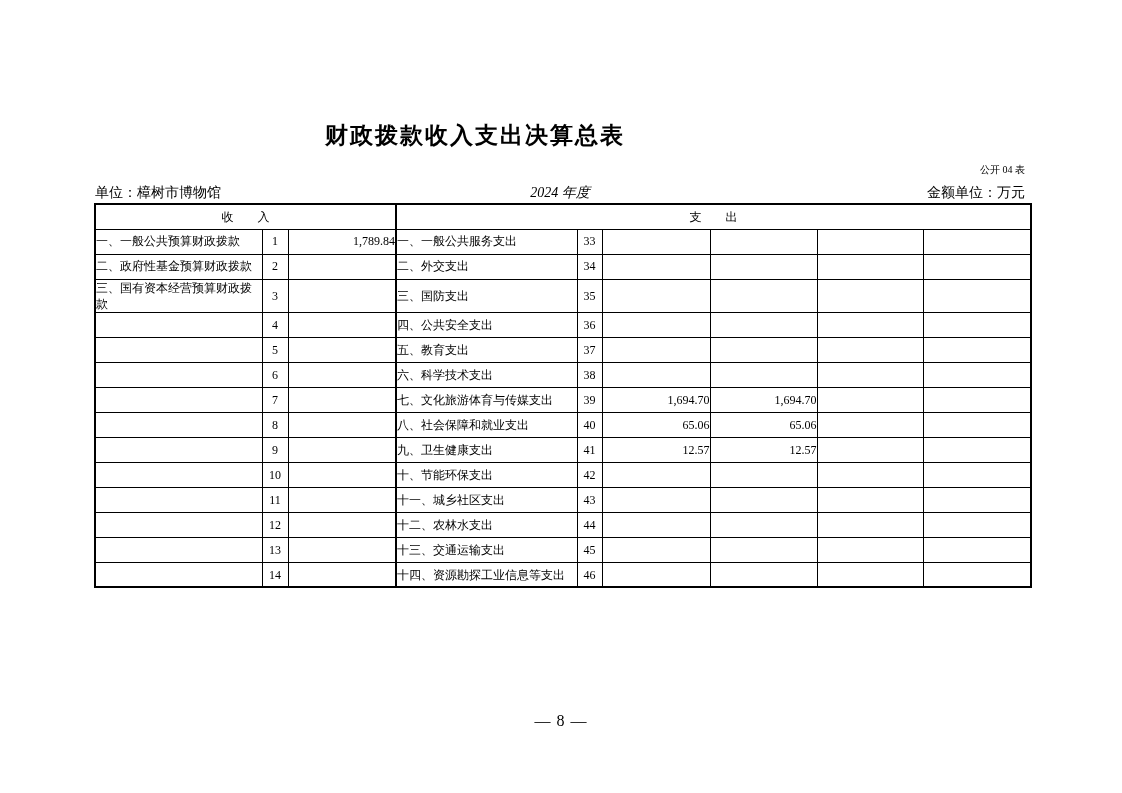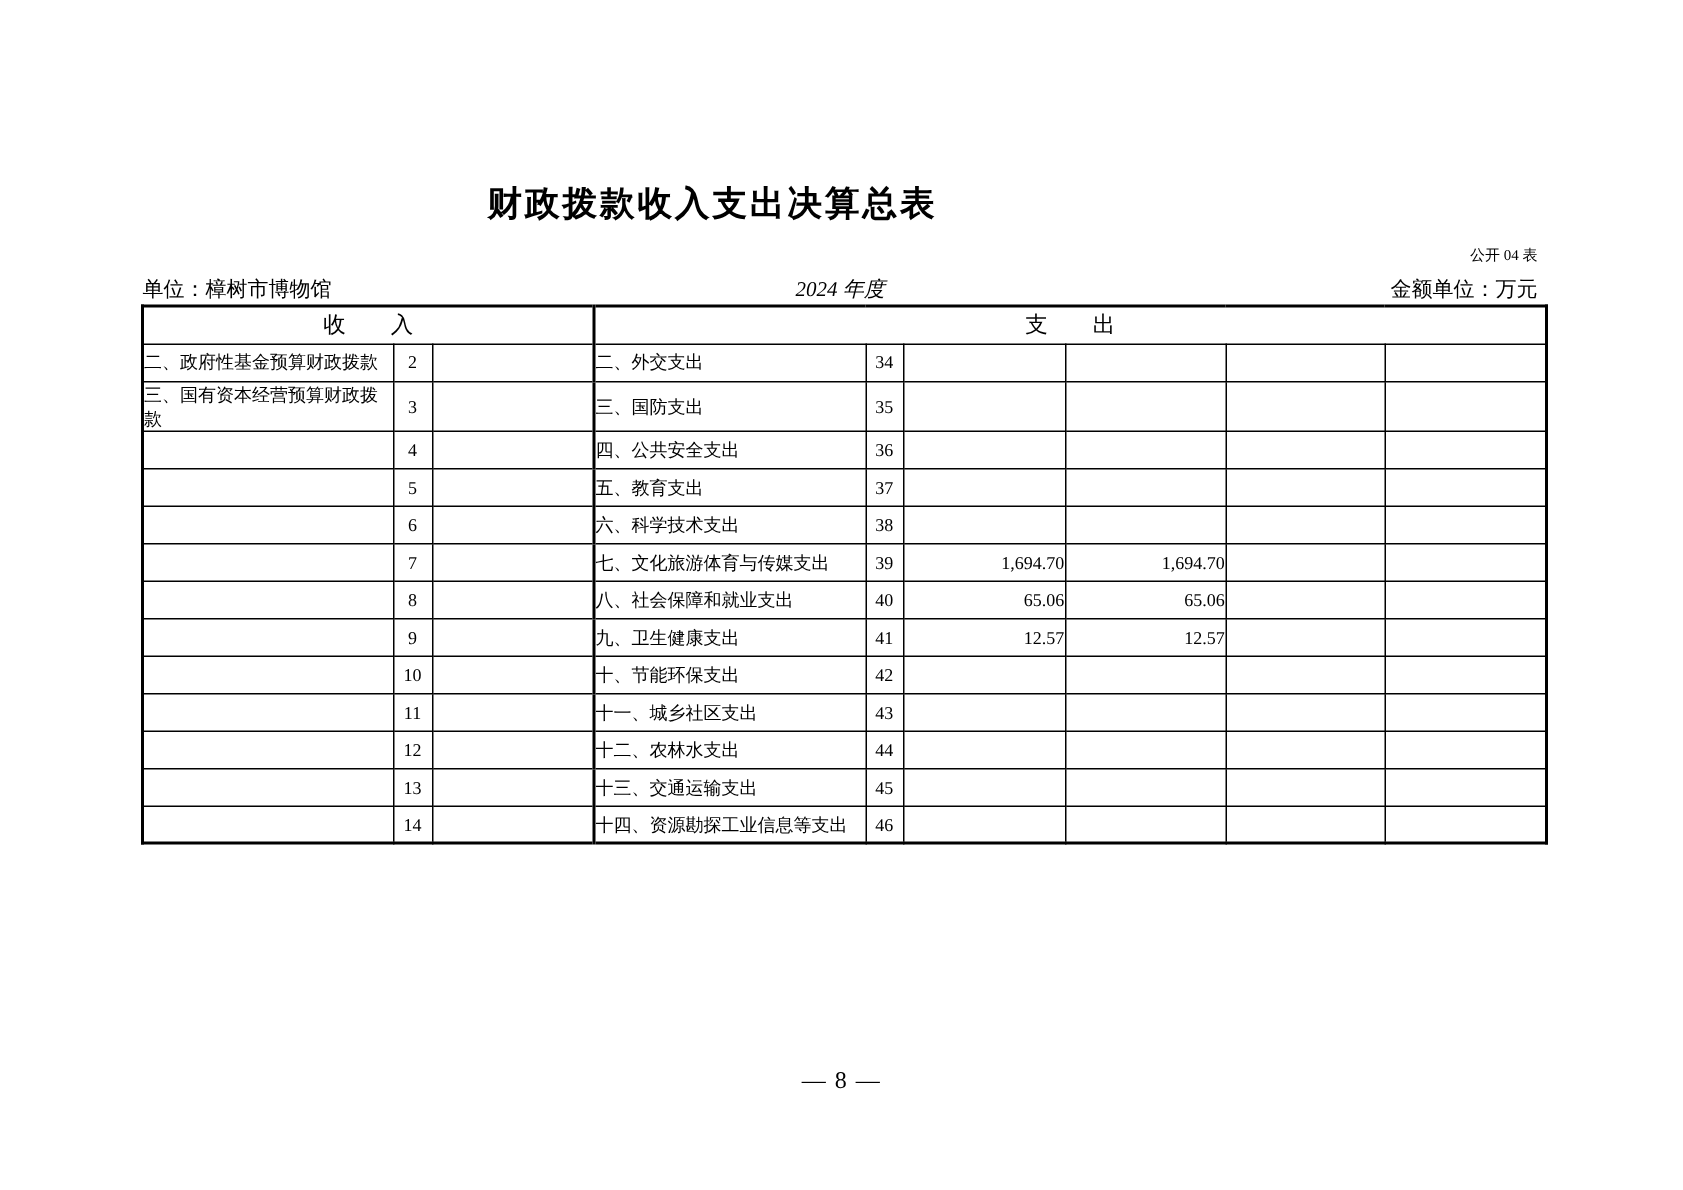--- a/index.html
+++ b/index.html
@@ -26,21 +26,21 @@
     position:absolute;top:203px;left:94px;width:936px;
     border-collapse:collapse;table-layout:fixed;
     border:2px solid #000;
   }
   table.fiscal th,table.fiscal td{
     border:1px solid #000;font-weight:normal;overflow:hidden;
     font-size:12px;line-height:1.35;padding:0;
   }
   table.fiscal .sec{border-left:2px solid #000;}
   tr.h1{height:25px;}
-  tr.h1 th{font-size:15px;text-align:center;}
+  tr.h1 th{font-size:12px;text-align:center;}
   tr.h2{height:64px;}
   tr.h2 th{font-size:12.5px;}
   tr.h2 th.small{font-size:11px;white-space:pre-line;line-height:1.9;}
   tr.h2 th.vert{padding:0 6px;line-height:1.6;}
   tr.h3{height:24px;}
   tbody tr{height:25px;}
   td.item{text-align:left;padding-left:6px;font-size:11.5px;}
   td.ctr,th.ctr{text-align:center;}
   td.num{text-align:right;padding-right:6px;font-size:12px;}
   .page-number{
@@ -73,20 +73,31 @@
       <col style="width:108px">
   </colgroup>
   <thead>
     <tr class="h1">
       <th class="ctr" colspan="3">收　　入</th>
       <th class="ctr sec" colspan="6">支　　出</th>
     </tr>
   </thead>
   <tbody>
       <tr>
+    <td class="item">一、一般公共预算财政拨款</td>
+    <td class="ctr">1</td>
+    <td class="num">1,789.84</td>
+    <td class="item sec">一、一般公共服务支出</td>
+    <td class="ctr">33</td>
+    <td class="num"></td>
+    <td class="num"></td>
+    <td class="num"></td>
+    <td class="num"></td>
+  </tr>
+      <tr>
     <td class="item">二、政府性基金预算财政拨款</td>
     <td class="ctr">2</td>
     <td class="num"></td>
     <td class="item sec">二、外交支出</td>
     <td class="ctr">34</td>
     <td class="num"></td>
     <td class="num"></td>
     <td class="num"></td>
     <td class="num"></td>
   </tr>

